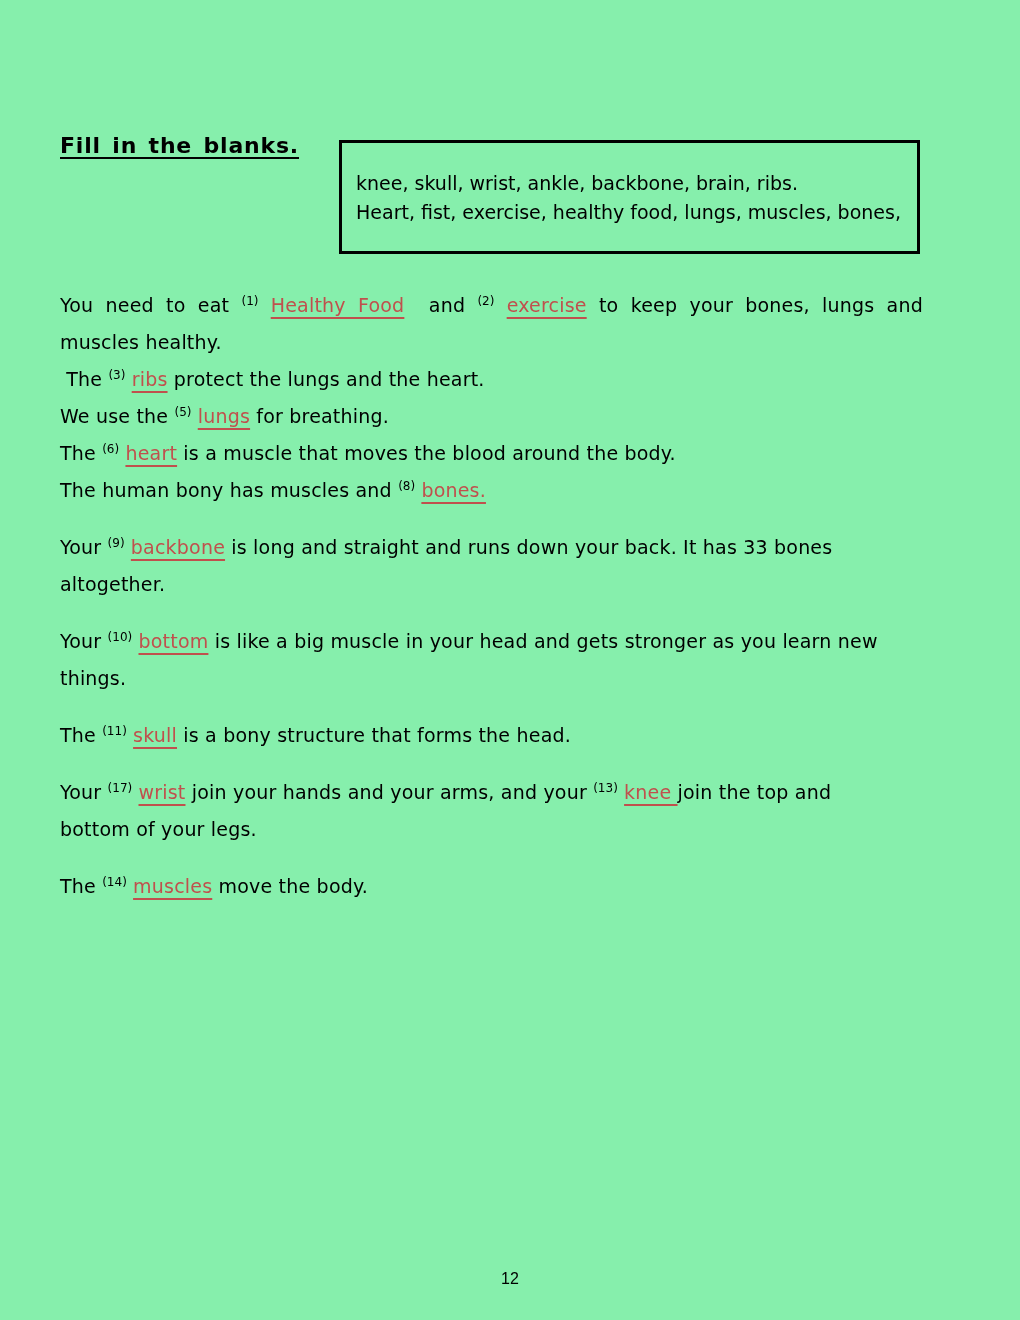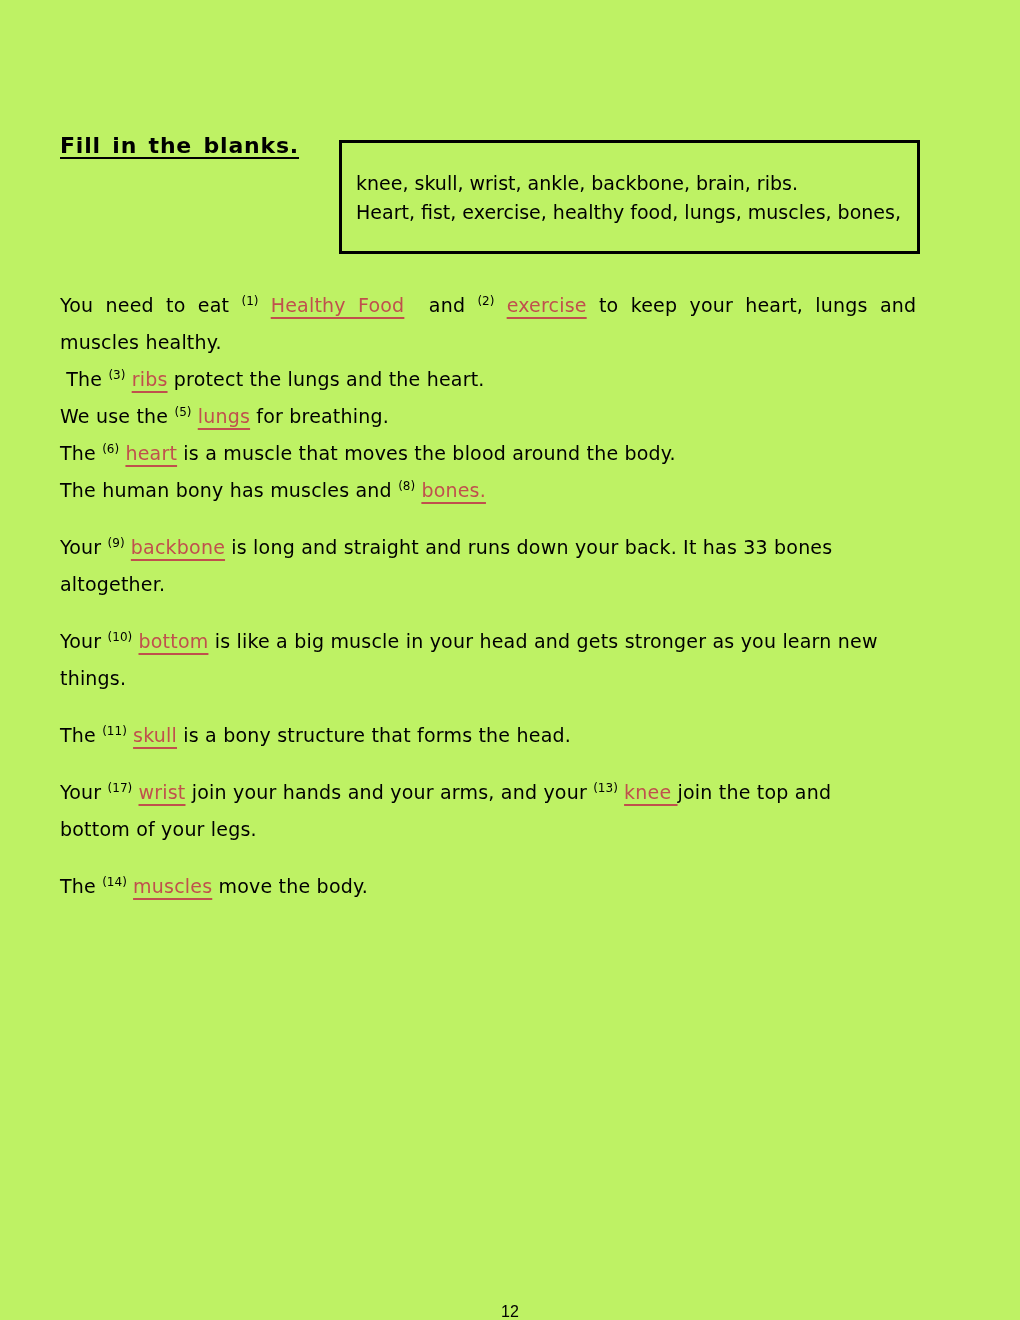--- a/index.html
+++ b/index.html
@@ -1,21 +1,21 @@
 <!DOCTYPE html>
 <html style="--answer-red: #c0504d;"><head>
 <meta charset="utf-8">
 <style>
   html, body { margin: 0; padding: 0; background: #ffffff; }
 
   .page {
     position: relative;
     width: 1020px;
     height: 1320px;
-    background: #bef264;
+    background: #86efac;
     color: #000000;
     font-family: "DejaVu Sans", sans-serif;
     overflow: hidden;
   }
 
   .header-row {
     display: flex;
     align-items: flex-start;
     padding: 131px 60px 0 60px;
   }
@@ -66,21 +66,21 @@
     color: var(--answer-red, #c0504d);
     text-decoration: underline;
     text-decoration-thickness: 1.5px;
     text-underline-offset: 5px;
   }
 
   .page-number {
     position: absolute;
     left: 0;
     right: 0;
-    top: 1303px;
+    top: 1270px;
     text-align: center;
     font-family: "Liberation Sans", sans-serif;
     font-size: 16px;
     color: #000000;
   }
 </style>
 </head>
 <body>
 
 <div class="page">
@@ -88,21 +88,21 @@
   <div class="header-row">
     <div class="title">Fill in the blanks.</div>
 
     <div class="word-bank">
       <div class="bank-line">knee, skull, wrist, ankle, backbone, brain, ribs.</div>
       <div class="bank-line">Heart, fist, exercise, healthy food, lungs, muscles, bones,</div>
     </div>
   </div>
 
   <div class="body-text">
-      <p class="para justify-first"><span class="run">You need to eat </span><span class="sup">(1)</span><span class="run"> </span><span class="answer">Healthy Food</span><span class="run">  and </span><span class="sup">(2)</span><span class="run"> </span><span class="answer">exercise</span><span class="run"> to keep your heart, lungs and</span><br><span class="run">muscles healthy.</span></p>
+      <p class="para justify-first"><span class="run">You need to eat </span><span class="sup">(1)</span><span class="run"> </span><span class="answer">Healthy Food</span><span class="run">  and </span><span class="sup">(2)</span><span class="run"> </span><span class="answer">exercise</span><span class="run"> to keep your bones, lungs and</span><br><span class="run">muscles healthy.</span></p>
       <p class="para"><span class="run"> The </span><span class="sup">(3)</span><span class="run"> </span><span class="answer">ribs</span><span class="run"> protect the lungs and the heart.</span></p>
       <p class="para"><span class="run">We use the </span><span class="sup">(5)</span><span class="run"> </span><span class="answer">lungs</span><span class="run"> for breathing.</span></p>
       <p class="para"><span class="run">The </span><span class="sup">(6)</span><span class="run"> </span><span class="answer">heart</span><span class="run"> is a muscle that moves the blood around the body.</span></p>
       <p class="para"><span class="run">The human bony has muscles and </span><span class="sup">(8)</span><span class="run"> </span><span class="answer">bones.</span></p>
       <p class="para spaced"><span class="run">Your </span><span class="sup">(9)</span><span class="run"> </span><span class="answer">backbone</span><span class="run"> is long and straight and runs down your back. It has 33 bones</span><br><span class="run">altogether.</span></p>
       <p class="para spaced"><span class="run">Your </span><span class="sup">(10)</span><span class="run"> </span><span class="answer">bottom</span><span class="run"> is like a big muscle in your head and gets stronger as you learn new</span><br><span class="run">things.</span></p>
       <p class="para spaced"><span class="run">The </span><span class="sup">(11)</span><span class="run"> </span><span class="answer">skull</span><span class="run"> is a bony structure that forms the head.</span></p>
       <p class="para spaced"><span class="run">Your </span><span class="sup">(17)</span><span class="run"> </span><span class="answer">wrist</span><span class="run"> join your hands and your arms, and your </span><span class="sup">(13)</span><span class="run"> </span><span class="answer">knee </span><span class="run">join the top and</span><br><span class="run">bottom of your legs.</span></p>
       <p class="para spaced"><span class="run">The </span><span class="sup">(14)</span><span class="run"> </span><span class="answer">muscles</span><span class="run"> move the body.</span></p>
     </div>

